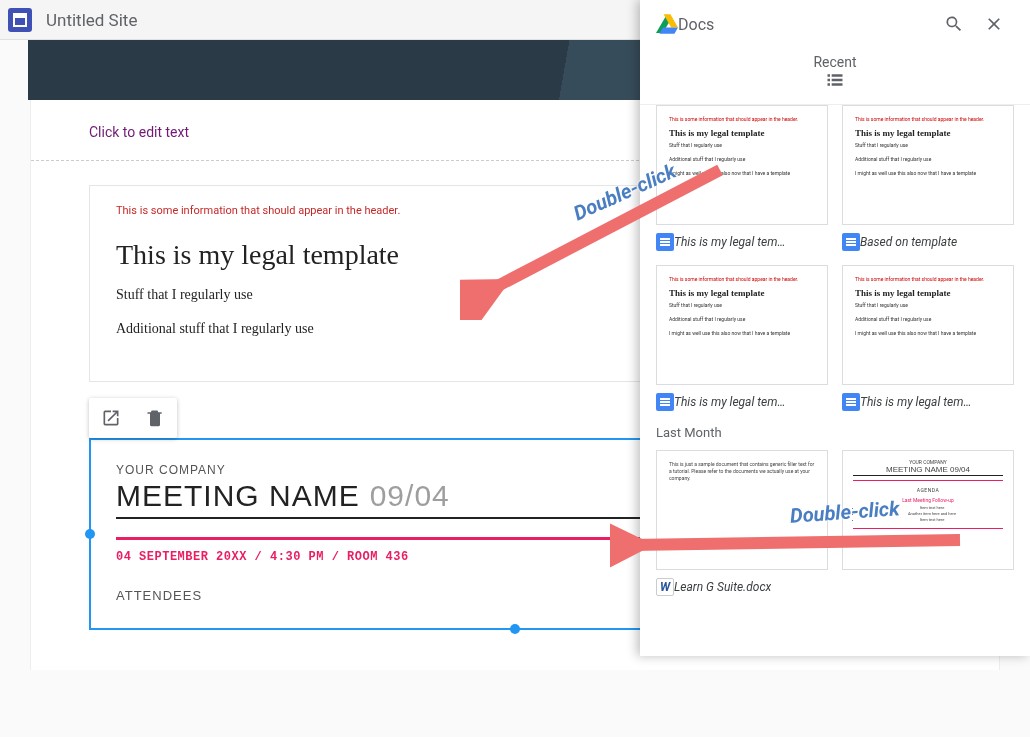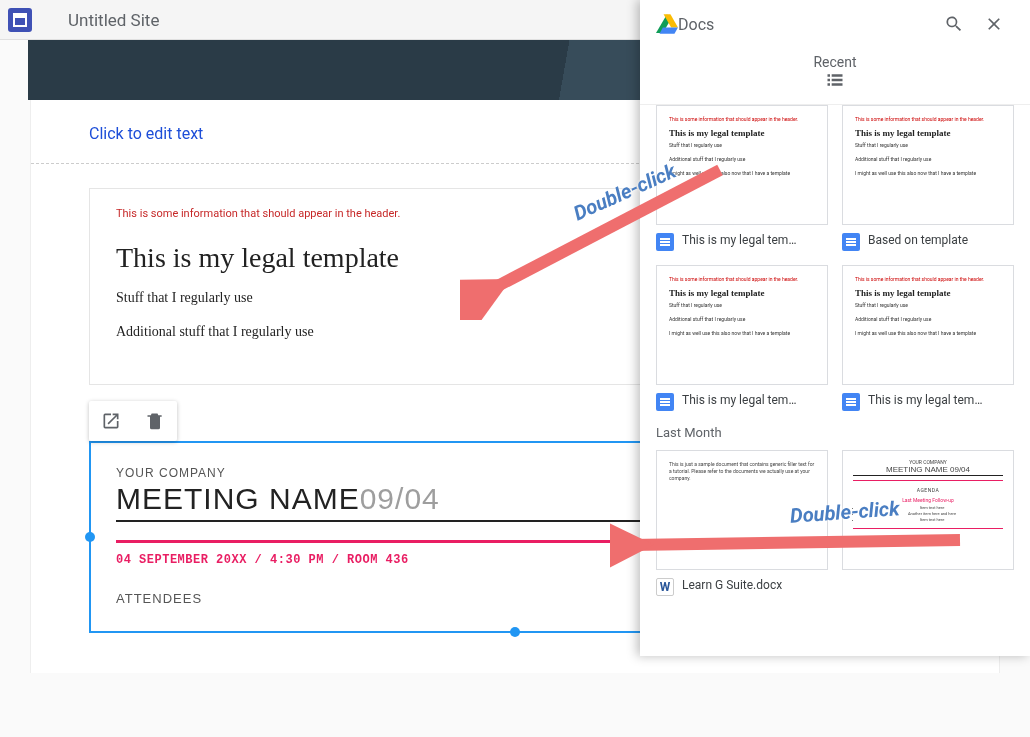--- a/index.html
+++ b/index.html
@@ -1,52 +1,52 @@
 <!DOCTYPE html>
 <html><head>
 <meta charset="utf-8">
 <style>
   * { box-sizing: border-box; margin: 0; padding: 0; }
   body { font-family: Roboto, Arial, sans-serif; background: #fff; width: 1030px; height: 737px; overflow: hidden; position: relative; }
 
   
-  .appbar { height: 40px; background: #f5f5f5; display: flex; align-items: center; padding: 0 8px; border-bottom: 1px solid #e0e0e0; position: relative; z-index: 1; gap: 22px; }
+  .appbar { height: 40px; background: #f5f5f5; display: flex; align-items: center; padding: 0 8px; border-bottom: 1px solid #e0e0e0; position: relative; z-index: 1; }
   .sites-logo { width: 24px; height: 24px; background: #3f51b5; border-radius: 3px; display: flex; align-items: center; justify-content: center; margin-right: 14px; }
   .sites-logo-inner { width: 14px; height: 14px; border: 2px solid #fff; border-top-width: 5px; }
   .site-title { font-size: 17px; color: #5f6368; flex: 0 0 auto; }
   .appbar-spacer { flex: 1; }
   .appbar-icon { width: 36px; height: 36px; display: flex; align-items: center; justify-content: center; color: #5f6368; cursor: pointer; border-radius: 50%; }
   .appbar-icon svg { width: 20px; height: 20px; fill: #5f6368; }
   .appbar-icon.disabled svg { fill: #bdbdbd; }
   .publish-edge { width: 8px; height: 36px; background: #3f51b5; margin-left: 4px; }
 
   
   .canvas-wrap { position: absolute; top: 40px; left: 0; right: 0; bottom: 0; background: #fafafa; padding: 0 30px; }
   .header-band { height: 60px; background: linear-gradient(100deg, #2a3b47 0%, #2a3b47 55%, #374c5a 55%, #374c5a 100%); margin: 0 -2px; }
   .page { background: #fff; padding: 0 58px 40px 58px; border-left: 1px solid #eee; border-right: 1px solid #eee; }
-  .placeholder { color: #1d4ed8; font-size: 16px; padding: 24px 0 20px 0; cursor: text; }
+  .placeholder { color: #701a75; font-size: 14px; padding: 24px 0 20px 0; cursor: text; }
   .dash-line { border-top: 1px dashed #ccc; margin: 0 -58px; }
 
   .block { border: 1px solid #e5e5e5; padding: 18px 26px 26px 26px; margin-top: 24px; position: relative; background:#fff;}
   .block.selected { border: 2px solid #2196f3; padding: 17px 25px 25px 25px; }
   .handle { width: 10px; height: 10px; background: #2196f3; border-radius: 50%; position: absolute; }
   .handle.l { left: -6px; top: 50%; transform: translateY(-50%); }
   .handle.r { right: -6px; top: 50%; transform: translateY(-50%); }
   .handle.b { left: 50%; bottom: -6px; transform: translateX(-50%); }
 
   .hdr-red { color: #c62828; font-size: 11px; margin-bottom: 22px; }
   .doc-title { font-family: Georgia, 'Times New Roman', serif; font-size: 28px; color: #222; margin-bottom: 16px; }
   .doc-line { font-family: Georgia, 'Times New Roman', serif; font-size: 14px; color: #222; margin-bottom: 18px; }
 
   .floating-toolbar { position: absolute; left: -2px; top: -42px; background: #fff; box-shadow: 0 1px 4px rgba(0,0,0,.25); border-radius: 2px; display: flex; }
   .ft-btn { width: 44px; height: 40px; display: flex; align-items: center; justify-content: center; cursor: pointer; }
   .ft-btn svg { width: 20px; height: 20px; fill: #5f6368; }
 
   .meet-company { font-family: 'Arial Narrow', Arial, sans-serif; font-size: 12px; letter-spacing: 1px; color: #555; margin-top: 6px;}
-  .meet-title-row { display: flex; align-items: baseline; border-bottom: 2px solid #222; padding-bottom: 4px; margin-top: 2px;}
+  .meet-title-row { display: flex; align-items: baseline; gap: 10px; border-bottom: 2px solid #222; padding-bottom: 4px; margin-top: 2px;}
   .meet-title { font-family: 'Arial Narrow', Arial, sans-serif; font-size: 30px; letter-spacing: 1px; color: #222; font-weight: 400;}
   .meet-date { font-family: 'Arial Narrow', Arial, sans-serif; font-size: 30px; letter-spacing: 1px; color: #9e9e9e; font-weight: 400;}
   .meet-sep { height: 3px; background: #e91e63; margin-top: 18px; width: 100%; }
   .meet-detail { font-family: 'Courier New', monospace; font-size: 12px; color: #e91e63; font-weight: bold; margin-top: 10px; letter-spacing: .5px;}
   .meet-section { font-family: 'Arial Narrow', Arial, sans-serif; font-size: 13px; letter-spacing: 1px; color: #555; margin-top: 24px; }
 
   
   .panel { position: absolute; top: 0; right: 0; width: 390px; height: 656px; background: #fff; box-shadow: -3px 0 10px rgba(0,0,0,.25); z-index: 5; display: flex; flex-direction: column; }
   .panel-hdr { height: 48px; display: flex; align-items: center; padding: 0 16px; }
   .drive-svg { width: 22px; height: 20px; }
@@ -63,21 +63,21 @@
   .thumb .t-red { color: #c00; font-size: 5px; margin-bottom: 6px; }
   .thumb .t-title { font-family: Georgia, serif; font-size: 9px; font-weight: bold; color: #222; margin-bottom: 4px; }
   .thumb .t-line { font-size: 5px; color: #333; margin-bottom: 8px; }
   .thumb .t-small { font-size: 5px; color: #333; }
   .thumb.meeting { padding: 8px 10px; font-size: 5px; color:#444;text-align:center;}
   .thumb.meeting .mt-title { font-family: 'Arial Narrow', Arial; font-size: 8px; border-bottom:1px solid #222; padding-bottom:1px;}
   .thumb.meeting .mt-bar { height:1px; background:#e91e63; margin:4px 0;}
   .thumb.meeting .mt-pink { color:#e91e63; font-size:5px; margin:4px 0 2px 0;}
   .thumb.meeting ul { margin-left:8px; }
   .thumb.meeting li { font-size:4px; margin:1px 0;}
-  .card-footer { display: flex; align-items: flex-start; gap: 8px; margin-top: 8px; }
+  .card-footer { display: flex; align-items: center; margin-top: 8px; font-style: italic; }
   .doc-icon { width: 18px; height: 18px; background: #4285f4; border-radius: 2px; display: flex; align-items: center; justify-content: center; flex-shrink:0;}
   .doc-icon::after { content: ''; width: 10px; height: 2px; background: #fff; box-shadow: 0 -3px 0 #fff, 0 3px 0 #fff; }
   .word-icon { width:18px; height:18px; background:#fff; border:1px solid #ccc; color:#2b579a; font-size:12px; font-weight:bold; display:flex; align-items:center; justify-content:center; border-radius:2px; flex-shrink:0;}
   .card-name { font-size: 12px; color: #3c4043; white-space: nowrap; overflow: hidden; text-overflow: ellipsis; }
 
   
   .anno { position: absolute; z-index: 10; pointer-events: none; }
   .anno-label { position: absolute; color: #4a7ec2; font-weight: bold; font-style: italic; font-size: 20px; text-shadow: 0 0 3px #fff; z-index:11; pointer-events:none;}
 </style>
 </head>

